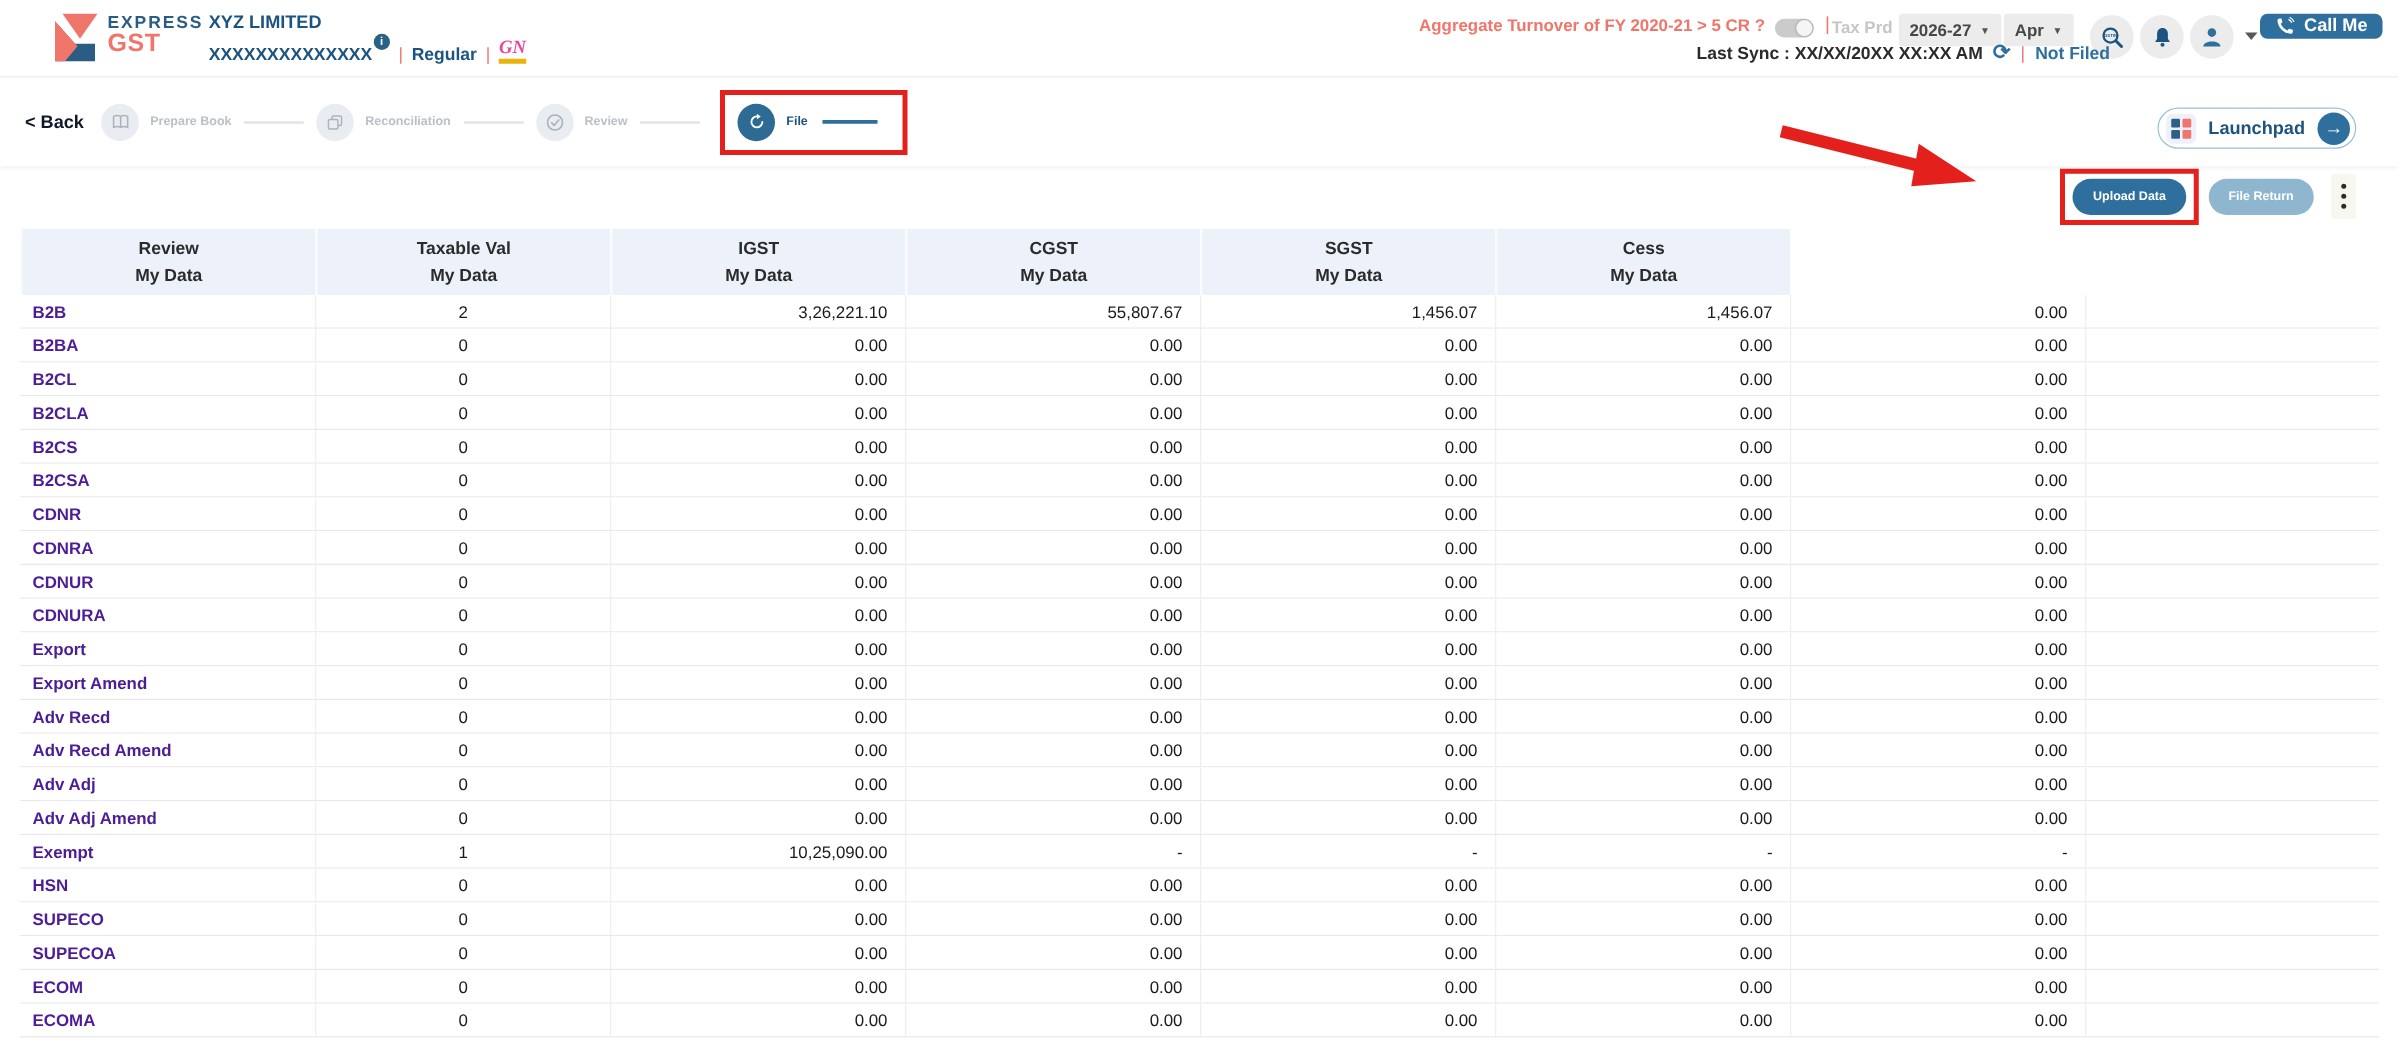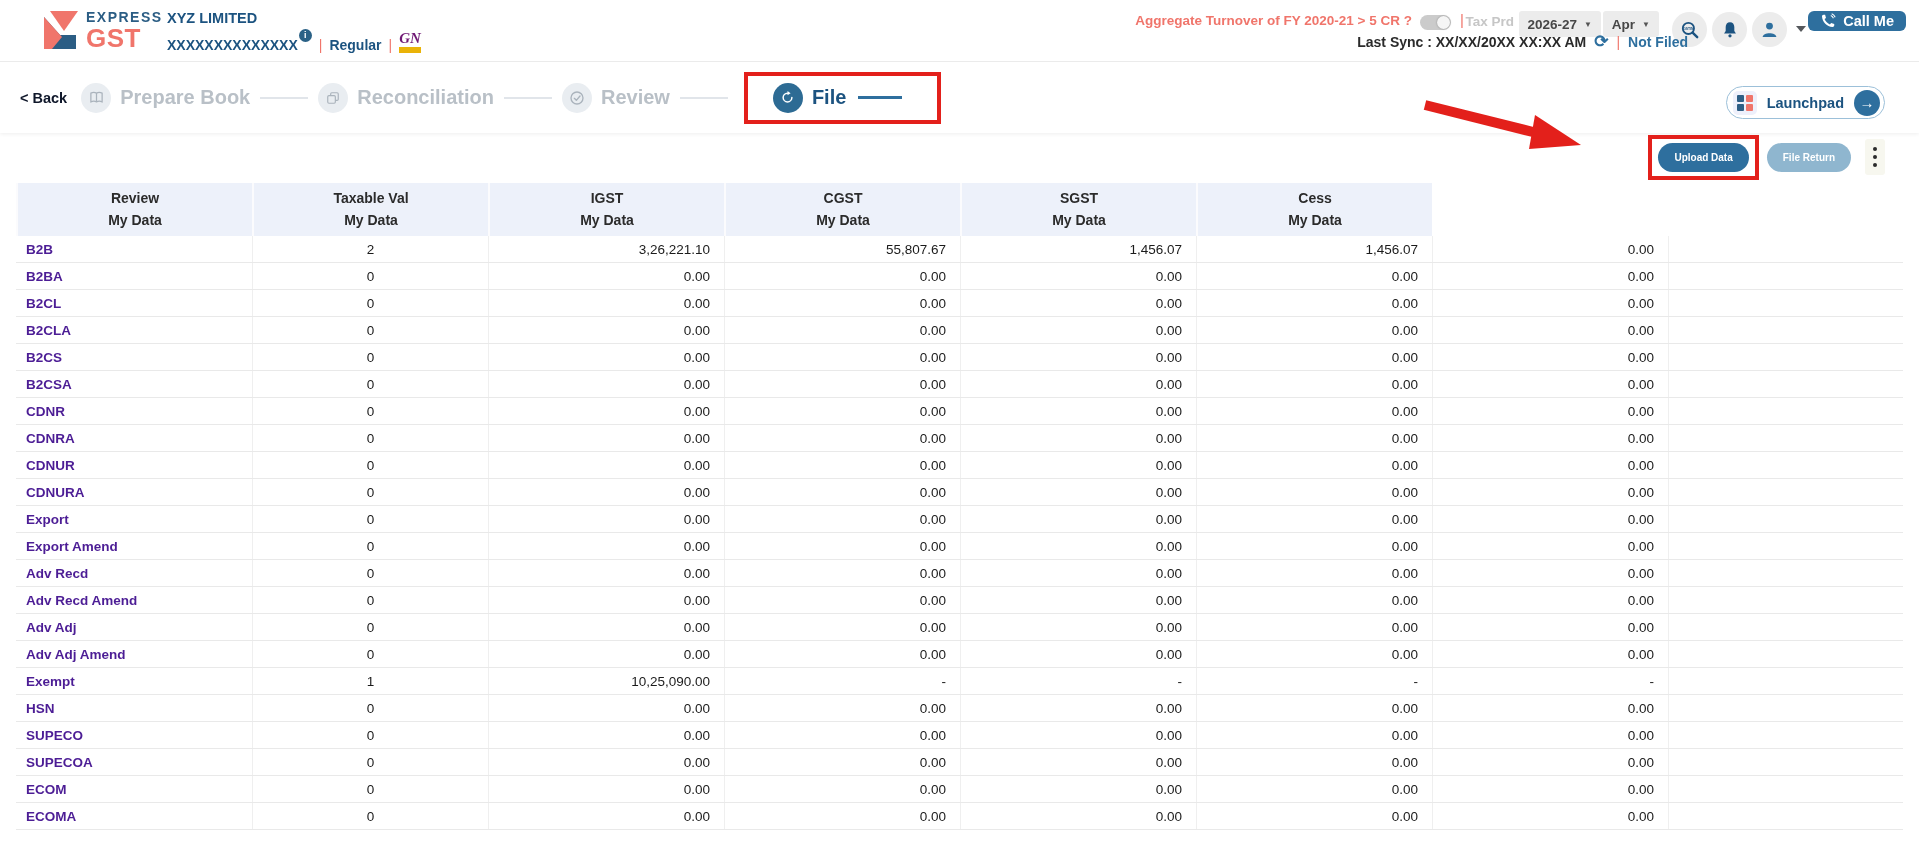--- a/index.html
+++ b/index.html
@@ -6,31 +6,31 @@
   html,body { width:1919px; height:842px; overflow:hidden; background:#fff;
     font-family:"Liberation Sans", sans-serif; }
   .page { position:relative; width:1919px; height:842px; background:#fff; }
 
   
   .topbar { position:absolute; left:0; top:0; width:100%; height:62px; background:#fff;
     border-bottom:1px solid #ebebeb; z-index:5; }
   .logo { position:absolute; left:42px; top:9px; width:38px; height:42px; }
   .brand { position:absolute; left:86px; top:10px; line-height:1; }
   .brand .b1 { font-size:14px; font-weight:700; letter-spacing:1.5px; color:#2b5d84; }
-  .brand .b2 { font-size:26px; font-weight:800; color:#f0756b; letter-spacing:0.5px; margin-top:1px; }
+  .brand .b2 { font-size:20px; font-weight:800; color:#f0756b; letter-spacing:0.5px; margin-top:1px; }
   .company { position:absolute; left:167px; top:10px; }
   .company .cname { font-size:14.5px; font-weight:700; color:#1c5380; }
   .company .csub { margin-top:5px; font-size:14px; font-weight:600; color:#1c5380;
     display:flex; align-items:flex-end; gap:7px; }
   .info-sup { display:inline-block; vertical-align:super; font-size:9px; width:13px; height:13px;
     border-radius:50%; background:#2a6186; color:#fff; text-align:center; line-height:13px;
     font-weight:700; position:relative; top:-6px; margin-left:1px; }
   .pipe { color:#f0756b; font-weight:400; }
-  .gstn-logo { font-style:italic; font-weight:800; color:#701a75; font-size:15px;
-    font-family:"Liberation Serif", serif; border-bottom:6px solid #eab308; line-height:1.05; }
+  .gstn-logo { font-style:italic; font-weight:800; color:#ec4899; font-size:15px;
+    font-family:"Liberation Serif", serif; border-bottom:4px solid #eab308; line-height:1.05; }
 
   .turnover { position:absolute; top:13px; right:507px; font-size:13.5px; font-weight:600; color:#f0756b; }
   .toggle { position:absolute; top:15px; right:468px; width:31px; height:15px; border-radius:8px;
     background:#cbcbcb; }
   .toggle .knob { position:absolute; right:1px; top:1px; width:13px; height:13px; border-radius:50%;
     background:#f5f5f5; box-shadow:0 0 2px rgba(0,0,0,.35); }
   .hdr-pipe1 { position:absolute; top:11px; right:455px; color:#f0756b; font-size:15px; }
   .taxprd { position:absolute; top:14px; right:405px; font-size:13.5px; font-weight:600; color:#c6c6c6; }
   .dd { position:absolute; top:11px; height:26px; background:#ececec; border-radius:3px;
     display:flex; align-items:center; gap:7px; padding:0 9px; font-size:13.5px; font-weight:600;
@@ -53,25 +53,25 @@
 
   
   .navband { position:absolute; left:0; top:62px; width:100%; height:71px; background:#fff;
     box-shadow:0 1px 4px rgba(0,0,0,.07); z-index:4; }
   .steps { position:absolute; left:20px; top:0; height:71px; display:flex; align-items:center; }
   .back-link { color:#0f172a; font-weight:700; font-size:14.5px; cursor:pointer; margin-right:14px; }
   .step { display:flex; align-items:center; }
   .step-circle { width:30px; height:30px; border-radius:50%; background:#e9edf1;
     display:flex; align-items:center; justify-content:center; }
   .step-circle.active { background:#2d6b94; }
-  .step-label { margin-left:9px; font-size:20px; font-weight:600; color:#b9c0c7; }
+  .step-label { margin-left:9px; font-size:10px; font-weight:600; color:#b9c0c7; }
   .step-label.active { color:#1c5380; font-weight:700; }
   .connector { width:48px; height:2px; background:#e1e5ea; margin:0 10px; }
   .connector.blue { width:44px; height:3px; background:#2e6f9e; margin-left:12px; }
-  .file-annot { display:flex; align-items:center; border:4px solid #e3201b; padding:7px 25px; margin-left:6px; }
+  .file-annot { display:flex; align-items:center; border:4px solid #e3201b; padding:7px 10px; margin-left:6px; }
 
   .launchpad { position:absolute; top:24px; right:34px; height:33px; border:1.5px solid #9cc0d9;
     border-radius:17px; background:#fff; display:flex; align-items:center; gap:10px;
     padding:0 4px 0 6px; cursor:pointer; }
   .lp-grid { width:24px; height:24px; border-radius:5px; background:#eef0fb; display:grid;
     grid-template-columns:7px 7px; grid-template-rows:7px 7px; gap:2px; align-content:center; justify-content:center; }
   .lp-grid i { display:block; border-radius:1px; }
   .lp-grid i:nth-child(1){ background:#2e5f86; } .lp-grid i:nth-child(2){ background:#f0756b; }
   .lp-grid i:nth-child(3){ background:#2e5f86; } .lp-grid i:nth-child(4){ background:#f0756b; }
   .lp-label { font-size:14.5px; font-weight:700; color:#1c5380; }

